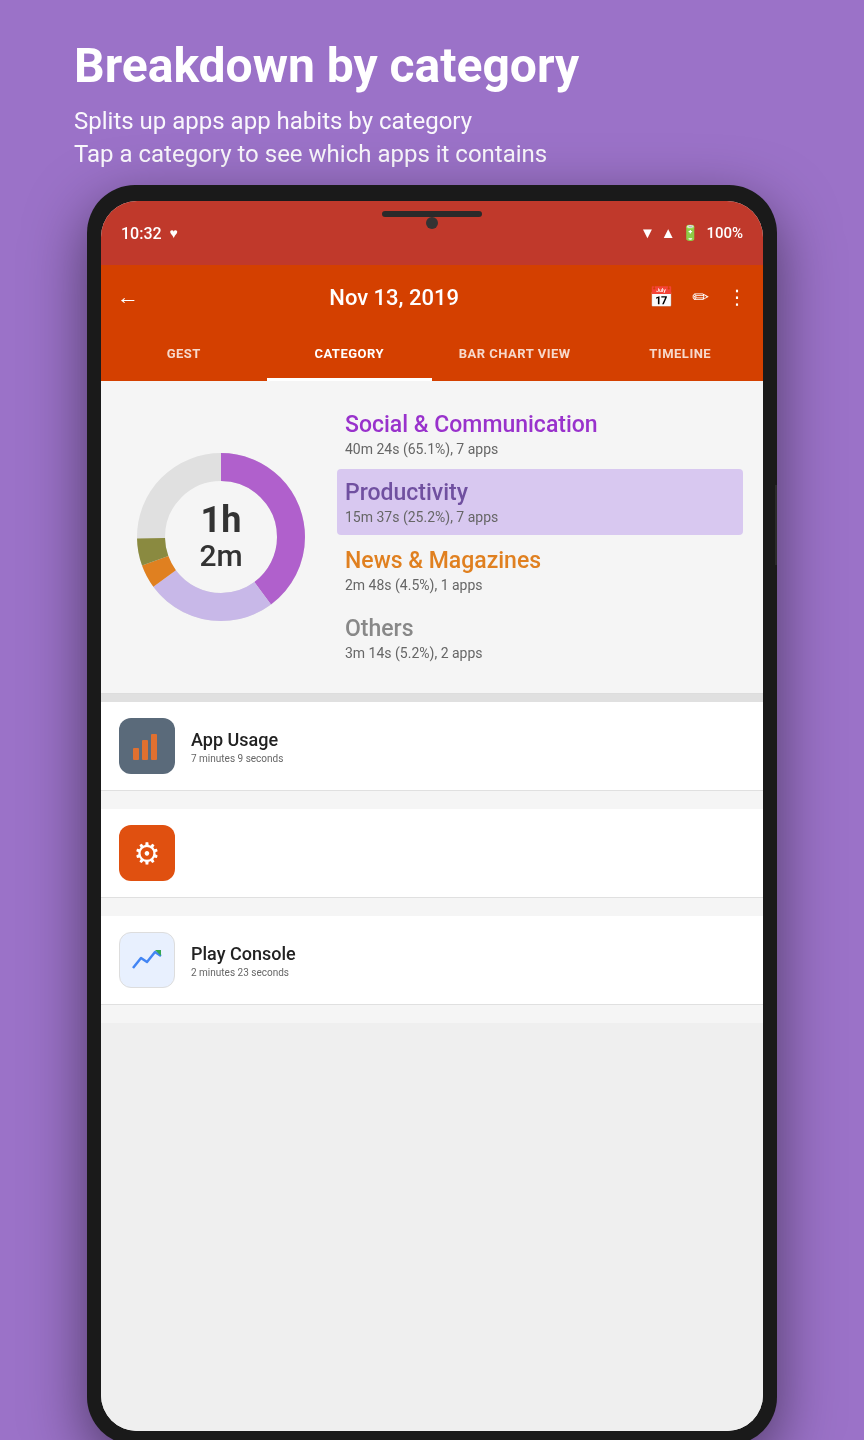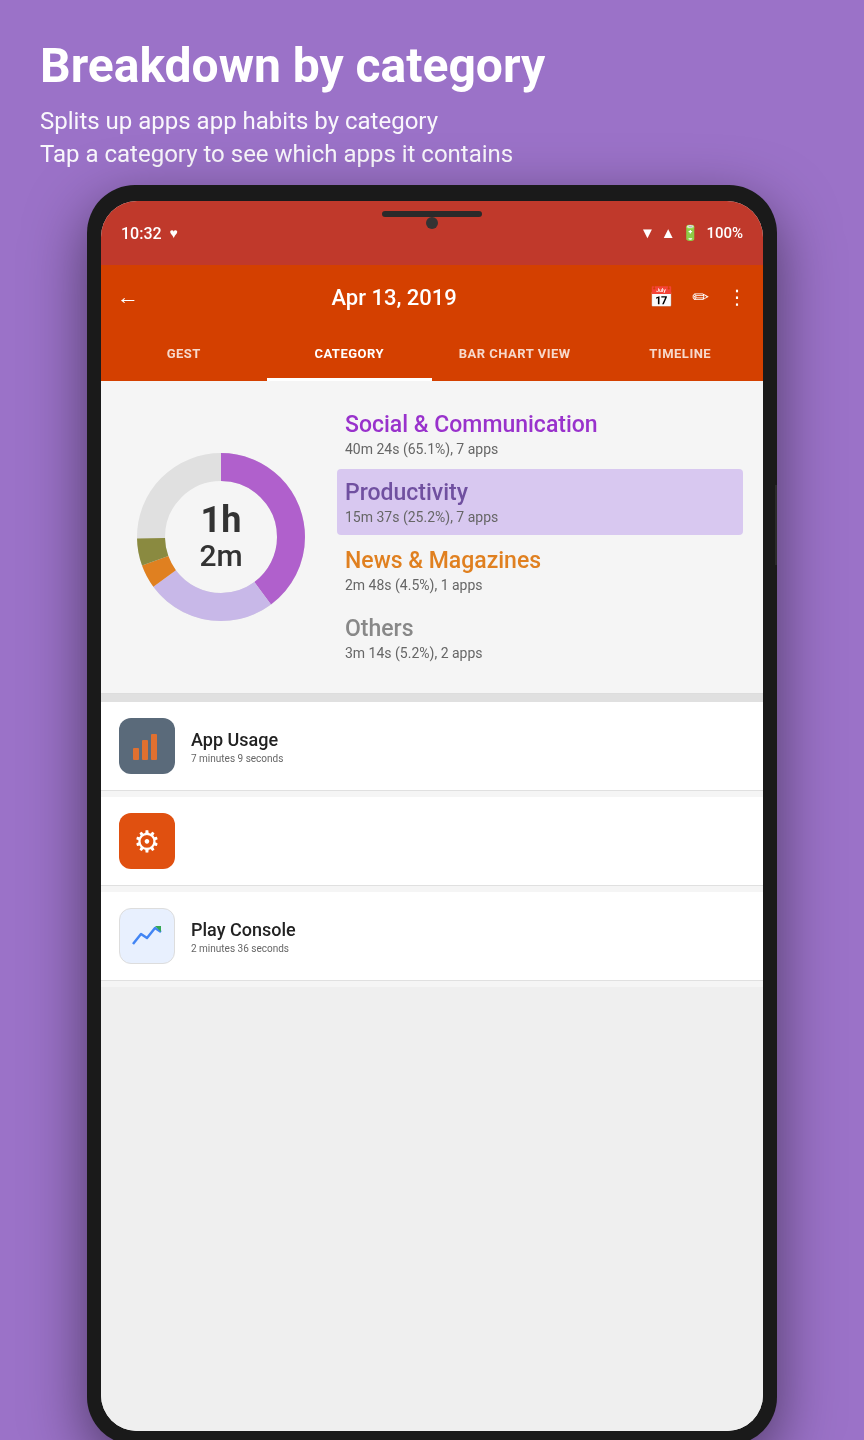--- a/index.html
+++ b/index.html
@@ -9,20 +9,21 @@
       background-color: #9b72c8;
       font-family: 'Roboto', Arial, sans-serif;
       overflow: hidden;
       position: relative;
     }
 
     
     .header-section {
       padding: 40px 40px 20px 40px;
       color: white;
+      margin-left: 34px;
     }
     .header-title {
       font-size: 48px;
       font-weight: 700;
       line-height: 1.1;
       margin-bottom: 12px;
     }
     .header-subtitle {
       font-size: 24px;
       font-weight: 400;
@@ -220,21 +221,21 @@
     .app-list-section {
       background: #f5f5f5;
       padding: 0;
     }
     .app-list-item {
       display: flex;
       align-items: center;
       padding: 16px 18px;
       border-bottom: 1px solid #e0e0e0;
       background: white;
-      margin-bottom: 6px;
+      margin-bottom: 18px;
     }
     .app-icon {
       width: 56px;
       height: 56px;
       border-radius: 12px;
       display: flex;
       align-items: center;
       justify-content: center;
       font-size: 28px;
       flex-shrink: 0;
@@ -322,21 +323,21 @@
       <div class="status-right">
         <span>▼</span>
         <span>▲</span>
         <span>🔋</span>
         <span>100%</span>
       </div>
     </div>
 
     <div class="app-toolbar">
       <span class="toolbar-back">←</span>
-      <span class="toolbar-title">Apr 13, 2019</span>
+      <span class="toolbar-title">Nov 13, 2019</span>
       <div class="toolbar-icons">
         <span class="toolbar-icon">📅</span>
         <span class="toolbar-icon">✏</span>
         <span class="toolbar-icon">⋮</span>
       </div>
     </div>
 
     <div class="tab-bar">
       <div class="tab-item">
         <span>GEST</span>
@@ -426,21 +427,21 @@
 
         <div class="app-list-item">
           <div class="app-icon app-icon-playconsole">
             <svg width="36" height="36" viewBox="0 0 36 36">
               <polyline points="4,26 12,16 18,20 26,10 32,14" fill="none" stroke="#4285f4" stroke-width="2.5" stroke-linejoin="round"></polyline>
               <polygon points="26,8 32,8 32,14" fill="#34a853"></polygon>
             </svg>
           </div>
           <div class="app-info">
             <div class="app-name">Play Console</div>
-            <div class="app-time">2 minutes 36 seconds</div>
+            <div class="app-time">2 minutes 23 seconds</div>
           </div>
         </div>
 
       </div>
     </div>
 
   </div>
 </div>
 
 </body></html>

